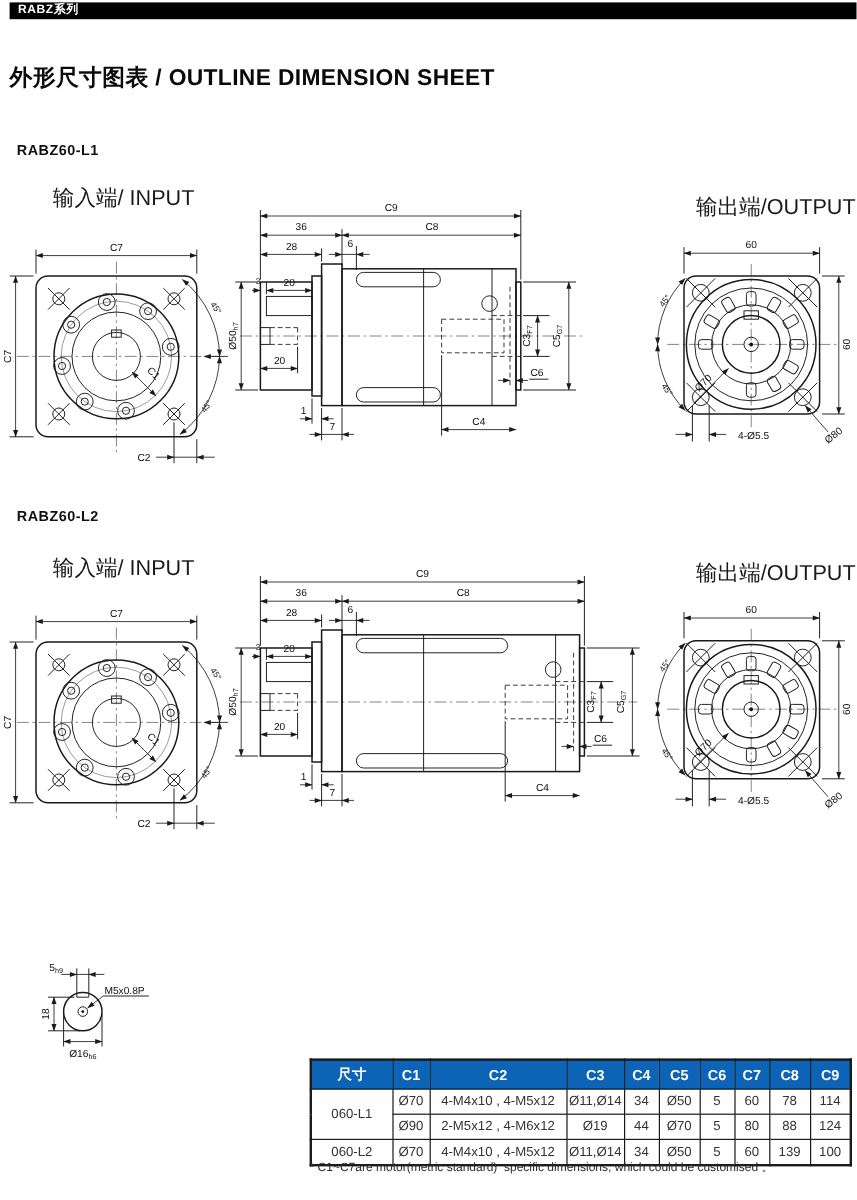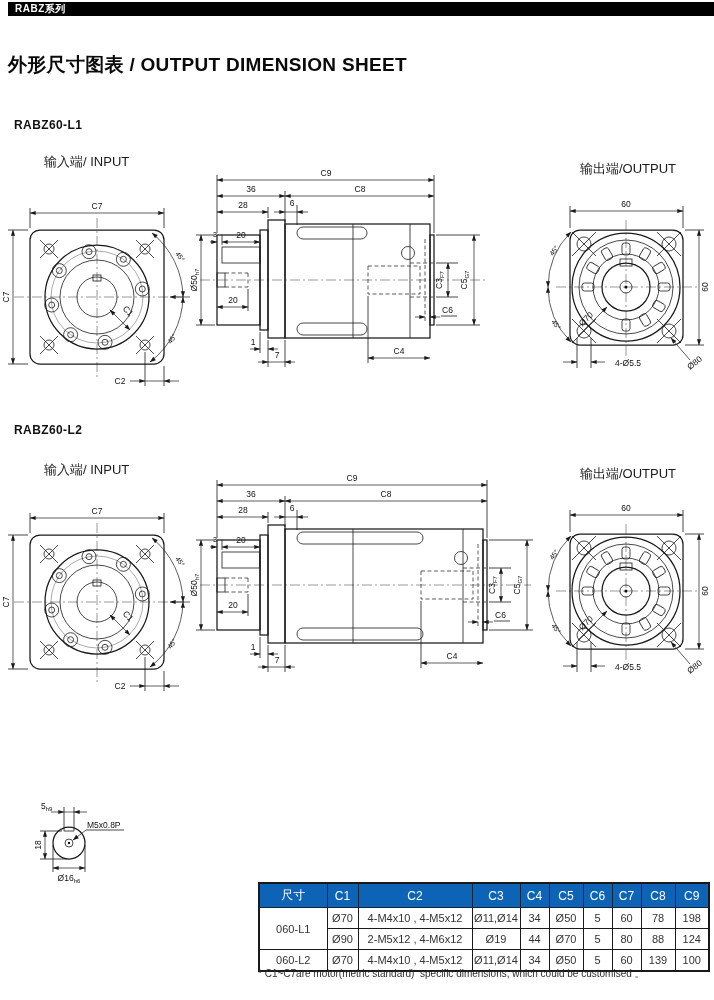--- a/index.html
+++ b/index.html
@@ -4,38 +4,38 @@
 <style>
   html,body{margin:0;padding:0;background:#fff;}
   .page{position:relative;width:714px;height:1000px;background:#fff;overflow:hidden;
         font-family:"Liberation Sans",sans-serif;color:#111;}
   .topbar{position:absolute;left:8px;top:2px;right:0;height:14px;background:#000;}
   .topbar span{display:block;line-height:14px;padding-left:7px;color:#fff;
         font-size:10px;font-weight:bold;letter-spacing:.5px;}
   .title{position:absolute;left:8px;top:52px;margin:0;font-size:19px;font-weight:bold;
         letter-spacing:.3px;color:#0a0a0a;}
   .model-label{position:absolute;left:14px;font-size:12px;font-weight:bold;letter-spacing:.4px;}
-  .io-label{position:absolute;font-size:13px;color:#1a1a1a;}
+  .io-label{position:absolute;font-size:18px;color:#1a1a1a;}
   .drw{position:absolute;}
   
   .ol{fill:none;stroke:#1a1a1a;stroke-width:1.25;}
   .th{fill:none;stroke:#1a1a1a;stroke-width:.8;}
   .th2{fill:none;stroke:#555;stroke-width:.5;}
   .dim,.dim2{fill:none;stroke:#1a1a1a;stroke-width:.7;}
   .cl{fill:none;stroke:#555;stroke-width:.6;stroke-dasharray:10 3 2 3;}
   .hid{fill:none;stroke:#333;stroke-width:.8;stroke-dasharray:4 2.5;}
   svg text{font-family:"Liberation Sans",sans-serif;font-size:8.5px;fill:#111;stroke:none;}
   svg text.sm{font-size:7px;}
   tspan.dts{font-size:6px;}
   .badge{position:absolute;left:8px;top:726px;width:172px;height:18px;border-radius:9px;
         background:linear-gradient(#0e68a6,#1a83c6);border:1.5px solid #093a5e;
         color:#04121e;font-size:11.5px;line-height:17px;text-align:center;box-sizing:border-box;}
   .dim-table{position:absolute;left:258px;top:882px;border-collapse:collapse;table-layout:fixed;
         width:452px;text-align:center;border:2px solid #1a1a1a;}
-  .dim-table th{background:#0d64b6;color:#fff;font-size:12px;font-weight:normal;height:23px;
+  .dim-table th{background:#0d64b6;color:#fff;font-size:12px;font-weight:bold;height:23px;
         border:1px solid #122433;padding:0;}
   .dim-table td{border:1px solid #1a1a1a;height:20px;padding:0 1px;font-size:11px;color:#333;}
   .notes{position:absolute;left:258px;top:967px;}
   .note{font-size:10px;line-height:13px;color:#2b2b2b;white-space:pre-wrap;}
 </style>
 </head>
 <body>
 
 <div class="page">
 
@@ -43,21 +43,21 @@
     <defs>
       <marker id="ar" viewBox="0 0 10 10" refX="9.5" refY="5" markerWidth="8" markerHeight="6" orient="auto-start-reverse" markerUnits="userSpaceOnUse">
         <path d="M0,1.5 L10,5 L0,8.5 z" fill="#1a1a1a"></path>
       </marker>
     </defs>
   </svg>
 
   <div class="topbar">
     <span>RABZ系列</span>
   </div>
-  <h1 class="title">外形尺寸图表 / OUTPUT DIMENSION SHEET</h1>
+  <h1 class="title">外形尺寸图表 / OUTLINE DIMENSION SHEET</h1>
 
   <div class="model-label" style="top:118px">RABZ60-L1</div>
   <div class="io-label" style="left:44px;top:153px">输入端/ INPUT</div>
   <div class="io-label" style="left:580px;top:160px">输出端/OUTPUT</div>
 
   <svg class="drw" style="left:2px;top:192px" width="190" height="202" viewBox="0 0 190 202">
     <line class="cl" x1="12" y1="105" x2="182" y2="105"></line>
     <line class="cl" x1="95" y1="26" x2="95" y2="186"></line>
     <rect class="ol" x="28" y="38" width="134" height="134" rx="10"></rect>
     <circle class="ol" cx="95" cy="105" r="52"></circle>
@@ -556,21 +556,21 @@
       <tr>
         <td rowspan="2">060-L1</td>
         <td>Ø70</td>
         <td>4-M4x10 , 4-M5x12</td>
         <td>Ø11,Ø14</td>
         <td>34</td>
         <td>Ø50</td>
         <td>5</td>
         <td>60</td>
         <td>78</td>
-        <td>198</td>
+        <td>114</td>
       </tr>
       <tr>
         <td>Ø90</td>
         <td>2-M5x12 , 4-M6x12</td>
         <td>Ø19</td>
         <td>44</td>
         <td>Ø70</td>
         <td>5</td>
         <td>80</td>
         <td>88</td>

